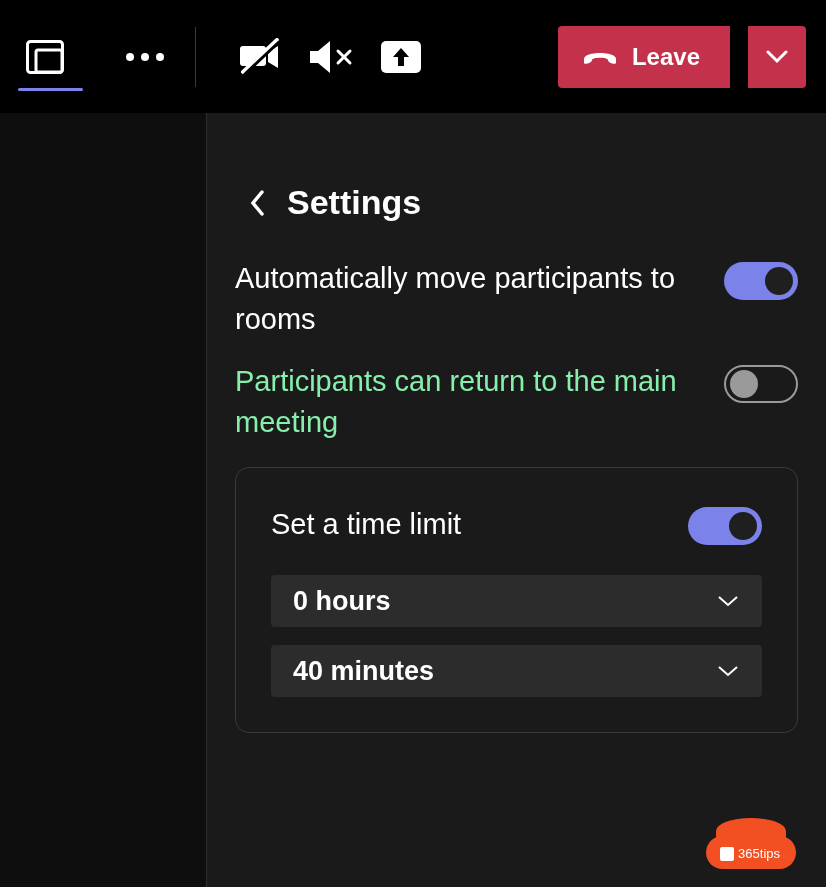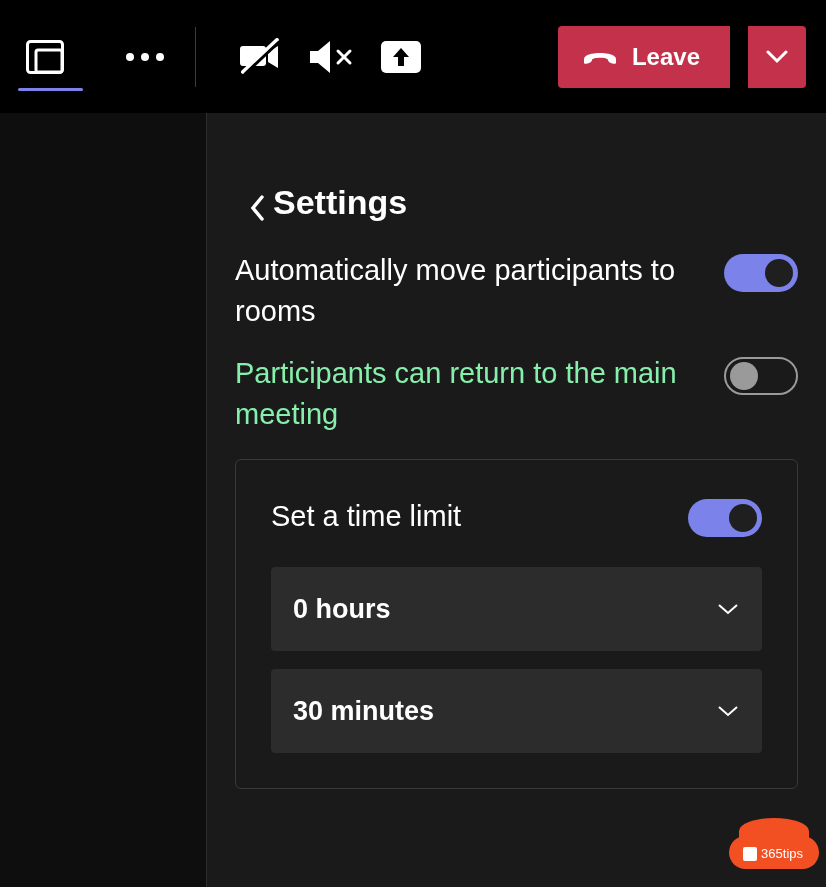--- a/index.html
+++ b/index.html
@@ -95,23 +95,23 @@
       border-right: 1px solid #2d2d2d;
     }
     .panel {
       flex: 1;
       background: #1a1a1a;
       padding: 70px 28px 20px 28px;
       position: relative;
     }
     .panel-header {
       display: flex;
-      align-items: flex-end;
-      gap: 8px;
-      margin-bottom: 28px;
+      align-items: center;
+      gap: 22px;
+      margin-bottom: 36px;
       margin-left: 14px;
     }
     .back-arrow {
       cursor: pointer;
       display: flex;
       align-items: center;
     }
     .panel-title {
       font-size: 34px;
       font-weight: 700;
@@ -162,56 +162,56 @@
       right: 5px;
     }
     .toggle.off .toggle-knob {
       background: #9a9a9a;
       left: 4px;
       top: 3px;
     }
     .time-limit-card {
       margin-top: 25px;
       border: 1px solid #3a3a3a;
-      border-radius: 6px;
+      border-radius: 14px;
       padding: 35px 35px 35px 35px;
     }
     .time-limit-header {
       display: flex;
       align-items: center;
       justify-content: space-between;
       margin-bottom: 30px;
     }
     .time-limit-title {
       font-size: 29px;
       color: #fff;
       font-weight: 400;
     }
     .dropdown {
       background: #2d2c2c;
       border-radius: 4px;
-      height: 84px;
+      height: 52px;
       display: flex;
       align-items: center;
       justify-content: space-between;
       padding: 0 22px;
       margin-bottom: 18px;
       cursor: pointer;
     }
     .dropdown:last-child {
       margin-bottom: 0;
     }
     .dropdown-text {
       font-size: 27px;
       color: #fff;
       font-weight: 600;
     }
     .watermark {
       position: absolute;
-      right: 7px;
+      right: 30px;
       bottom: 18px;
       background: #f25022;
       color: #fff;
       border-radius: 30px 30px 30px 30px;
       padding: 10px 16px 8px 14px;
       font-size: 13px;
       display: flex;
       align-items: center;
       gap: 4px;
     }
@@ -325,21 +325,21 @@
           <div class="toggle-knob"></div>
         </div>
       </div>
       <div class="dropdown">
         <span class="dropdown-text">0 hours</span>
         <svg width="24" height="14" viewBox="0 0 24 14">
           <path d="M3 3 L12 11 L21 3" stroke="#fff" stroke-width="2" fill="none"></path>
         </svg>
       </div>
       <div class="dropdown">
-        <span class="dropdown-text">30 minutes</span>
+        <span class="dropdown-text">40 minutes</span>
         <svg width="24" height="14" viewBox="0 0 24 14">
           <path d="M3 3 L12 11 L21 3" stroke="#fff" stroke-width="2" fill="none"></path>
         </svg>
       </div>
     </div>
 
     <div class="watermark">
       <span class="office-icon"></span>
       <span>365tips</span>
     </div>

